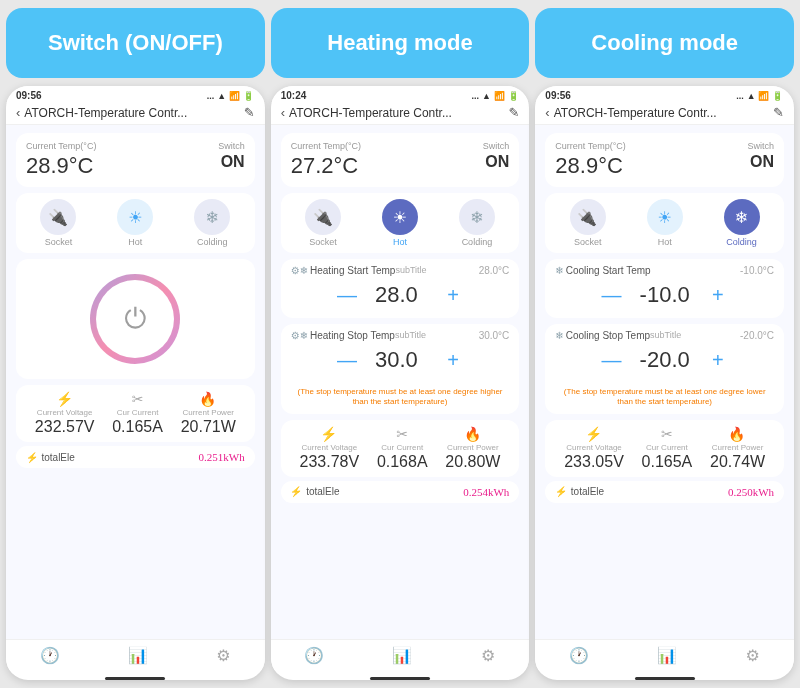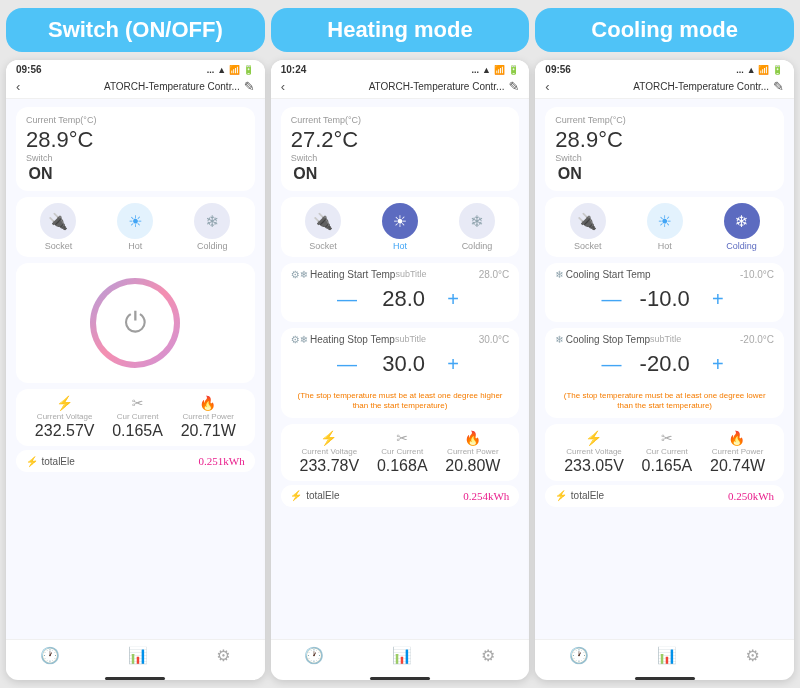--- a/index.html
+++ b/index.html
@@ -9,21 +9,21 @@
       width: 800px;
       height: 688px;
       overflow: hidden;
       display: flex;
       flex-direction: column;
     }
 
     
     .header-row {
       display: flex;
-      height: 60px;
+      height: 86px;
       background: #e8e8e8;
       padding: 8px 6px;
       gap: 6px;
     }
     .header-btn {
       flex: 1;
       background: #4fc3f7;
       border-radius: 16px;
       display: flex;
       align-items: center;
@@ -39,21 +39,21 @@
       display: flex;
       flex: 1;
       padding: 0 6px 8px 6px;
       gap: 6px;
     }
 
     
     .phone {
       flex: 1;
       background: white;
-      border-radius: 12px;
+      border-radius: 22px;
       overflow: hidden;
       display: flex;
       flex-direction: column;
       box-shadow: 0 2px 8px rgba(0,0,0,0.15);
       font-size: 11px;
     }
 
     
     .status-bar {
       background: white;
@@ -70,24 +70,24 @@
     
     .nav-bar {
       display: flex;
       align-items: center;
       padding: 2px 10px 4px;
       border-bottom: 1px solid #f0f0f0;
       gap: 4px;
     }
     .nav-title {
       flex: 1;
-      font-size: 10px;
+      font-size: 12px;
       font-weight: 500;
       color: #333;
-      text-align: right;
+      text-align: left;
     }
     .nav-icon { color: #555; font-size: 13px; cursor: pointer; }
 
     
     .phone-content {
       flex: 1;
       padding: 8px 10px;
       overflow: hidden;
       background: #f8f9ff;
     }
@@ -96,21 +96,20 @@
     .temp-section {
       background: white;
       border-radius: 12px;
       padding: 8px 10px;
       margin-bottom: 6px;
     }
     .temp-row {
       display: flex;
       justify-content: space-between;
       align-items: flex-start;
-      flex-direction: column;
     }
     .temp-label { font-size: 9px; color: #999; margin-bottom: 2px; }
     .temp-value { font-size: 22px; font-weight: 400; color: #333; }
     .switch-label { font-size: 9px; color: #999; text-align: right; margin-bottom: 2px; }
     .switch-value { font-size: 16px; font-weight: 600; color: #333; text-align: right; }
 
     
     .mode-icons {
       background: white;
       border-radius: 12px;
@@ -194,21 +193,21 @@
     }
     .tc-btn {
       font-size: 20px;
       color: #42a5f5;
       cursor: pointer;
       font-weight: 300;
       line-height: 1;
       width: 24px;
       text-align: center;
     }
-    .tc-number { font-size: 22px; font-weight: 300; color: #333; min-width: 50px; text-align: right; }
+    .tc-number { font-size: 22px; font-weight: 300; color: #333; min-width: 50px; text-align: left; }
     .tc-warning { font-size: 8px; color: #f57c00; text-align: center; margin-top: 10px; line-height: 1.3; }
 
     
     .stats-section {
       background: white;
       border-radius: 12px;
       padding: 6px 10px;
       margin-bottom: 4px;
     }
     .stats-row {

